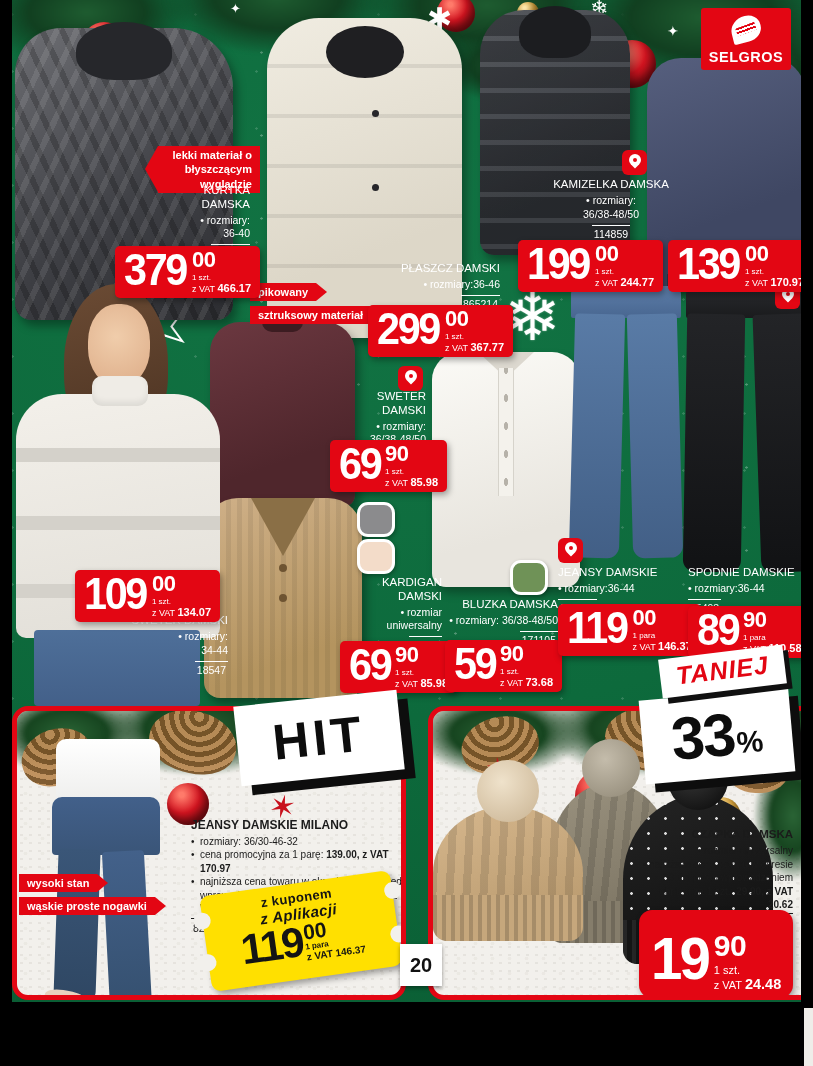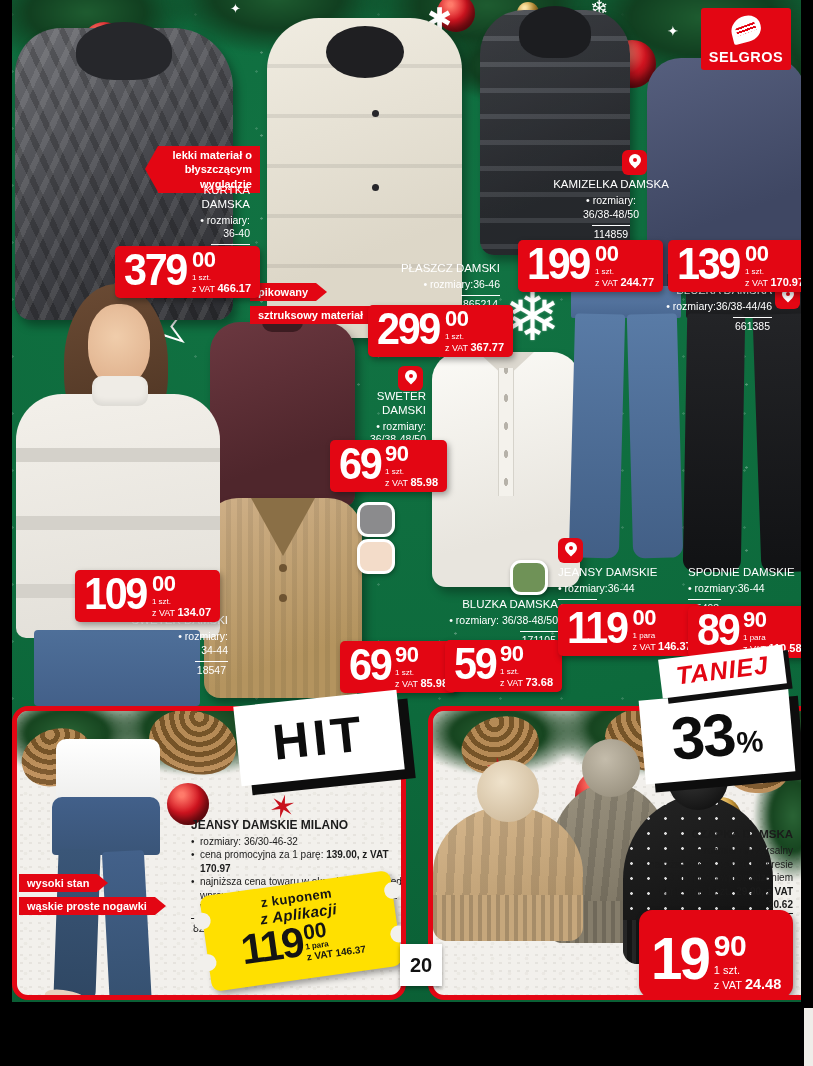--- a/index.html
+++ b/index.html
@@ -288,40 +288,41 @@
       <div><span class="art">865214</span></div>
     </div>
 
     <div class="info center" style="left:540px;top:178px;width:118px">
       <div class="name">KAMIZELKA DAMSKA</div>
       <div>• rozmiary:</div>
       <div>36/38-48/50</div>
       <div><span class="art">114859</span></div>
     </div>
 
-    <div class="info" style="left:628px;top:284px;width:132px">
-      <div class="name">BLUZKA DAMSKA</div>
-      <div>• rozmiary:36/38-44/46</div>
-      <div><span class="art">661385</span></div>
-    </div>
 
     <div class="info" style="left:318px;top:390px;width:96px">
       <div class="name">SWETER DAMSKI</div>
       <div>• rozmiary:</div>
       <div>36/38-48/50</div>
       <div><span class="art">30188</span></div>
     </div>
 
     <div class="info" style="left:118px;top:614px;width:98px">
       <div class="name">SWETER DAMSKI</div>
       <div>• rozmiary:</div>
       <div>34-44</div>
       <div><span class="art">18547</span></div>
     </div>
 
+    <div class="info" style="left:338px;top:576px;width:92px">
+      <div class="name">KARDIGAN DAMSKI</div>
+      <div>• rozmiar</div>
+      <div>uniwersalny</div>
+      <div><span class="art">73714</span></div>
+    </div>
 
     <div class="info" style="left:428px;top:598px;width:118px">
       <div class="name">BLUZKA DAMSKA</div>
       <div>• rozmiary: 36/38-48/50</div>
       <div><span class="art">171105</span></div>
     </div>
 
     <div class="info left" style="left:546px;top:566px;width:130px">
       <div class="name">JEANSY DAMSKIE</div>
       <div>• rozmiary:36-44</div>

